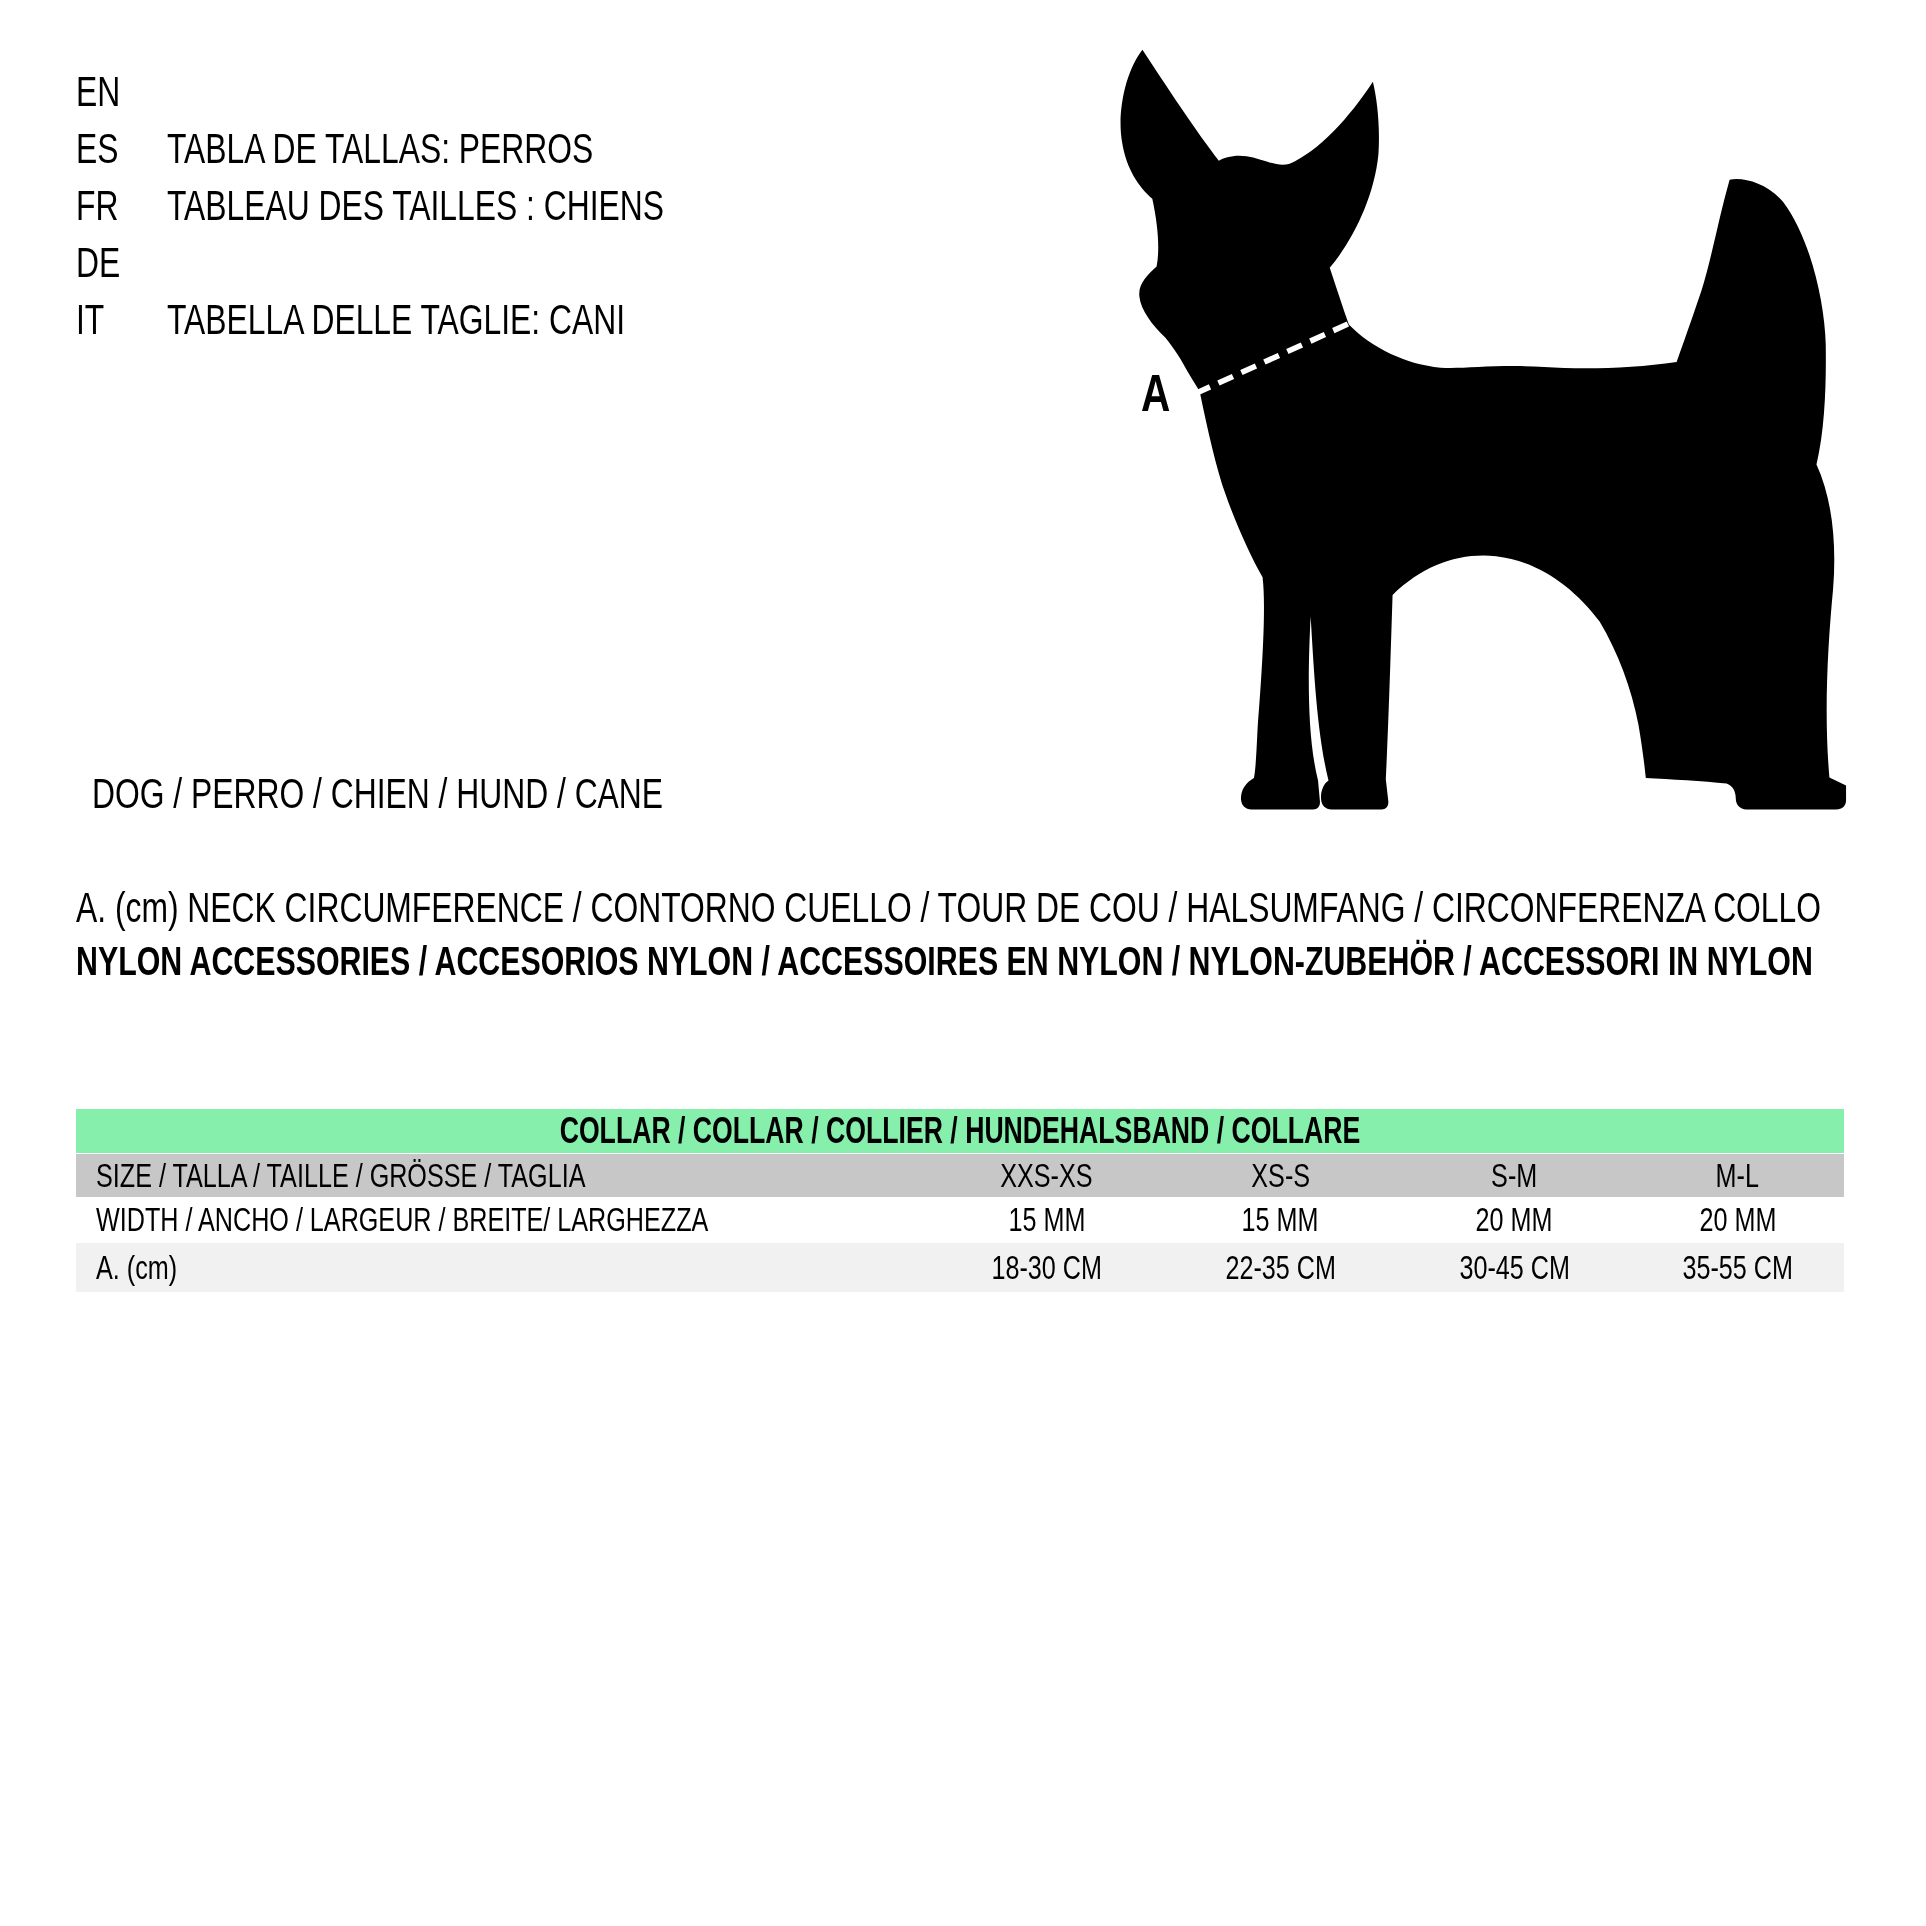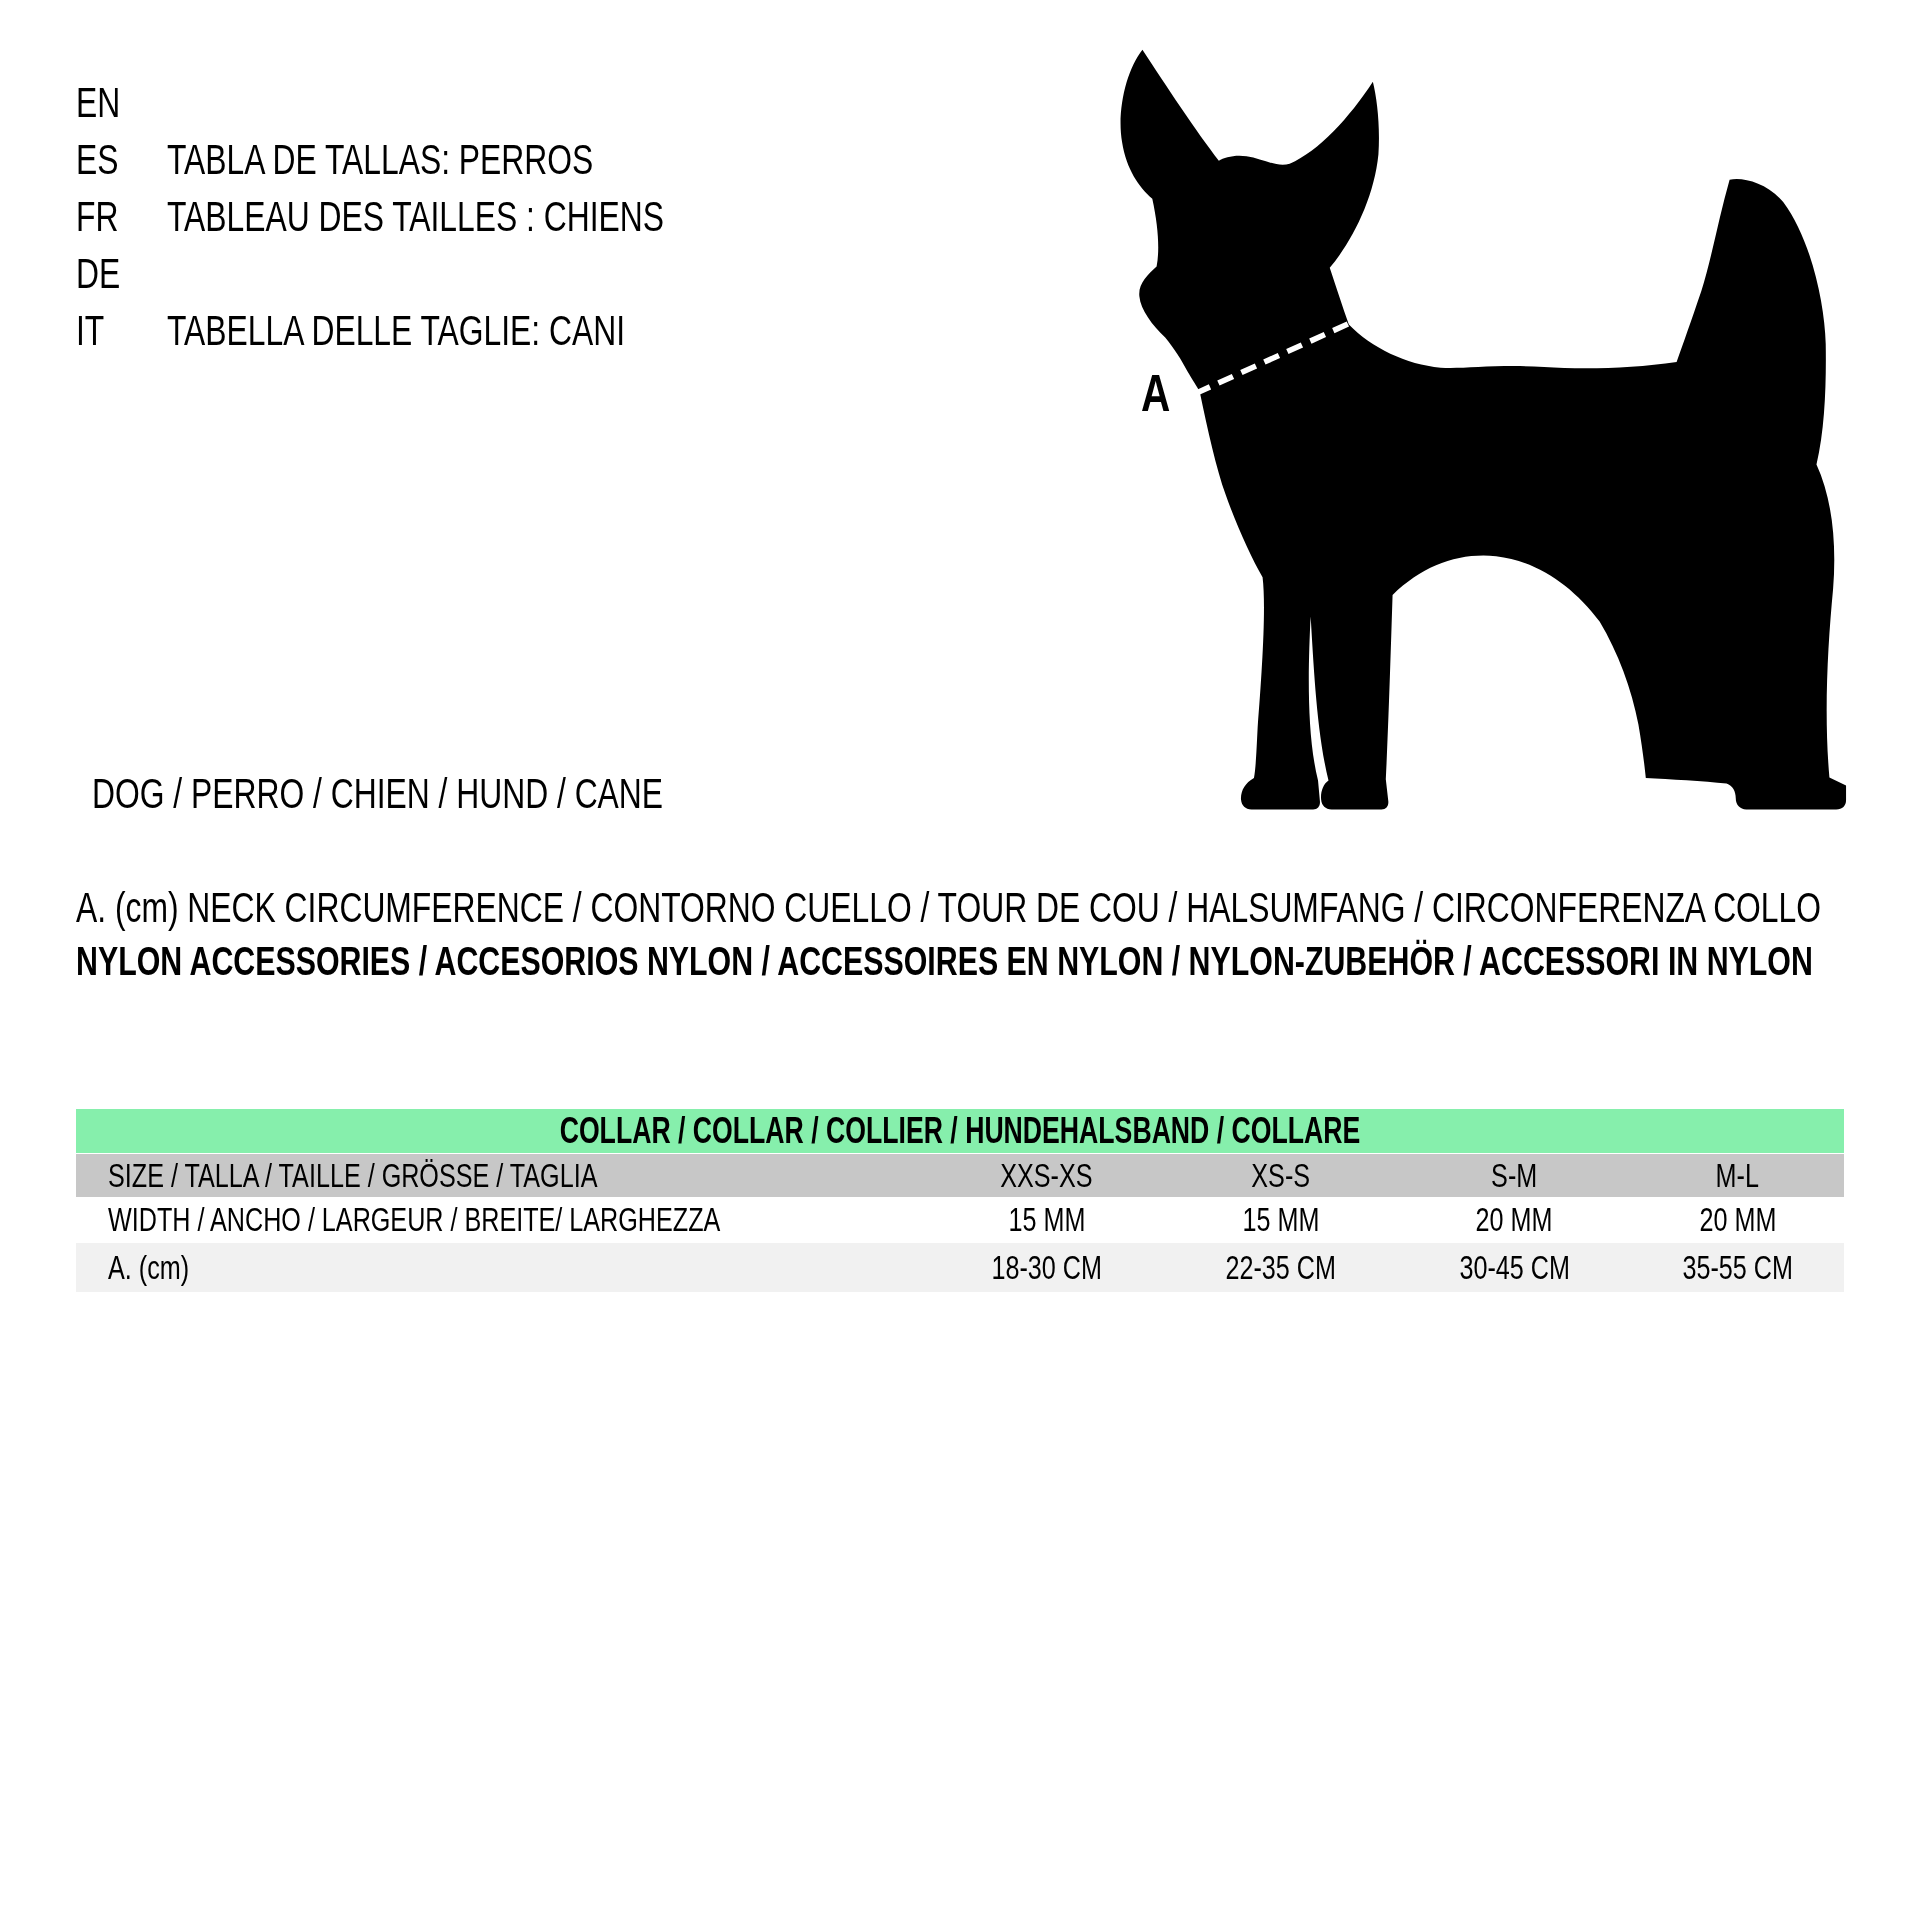--- a/index.html
+++ b/index.html
@@ -5,41 +5,41 @@
   html,body{margin:0;padding:0;background:#fff;}
   #canvas{
     position:relative;width:1926px;height:1926px;background:#ffffff;
     font-family:"Liberation Sans",sans-serif;color:#000;overflow:hidden;
   }
   
   .condL{display:inline-block;transform:scaleX(0.74);transform-origin:0 50%;white-space:nowrap;}
   .condC{display:inline-block;transform:scaleX(0.74);transform-origin:50% 50%;white-space:nowrap;}
 
   
-  .lang{position:absolute;left:76px;top:74px;}
+  .lang{position:absolute;left:76px;top:63px;}
   .lang-row{display:flex;align-items:center;height:57px;font-size:43px;}
   .lang-code{width:91px;}
 
   
   .dog-wrap{position:absolute;left:1103px;top:31px;width:764px;height:783px;}
   .a-label{position:absolute;left:1141px;top:367px;font-size:52px;font-weight:bold;line-height:52px;}
 
   .dog-caption{position:absolute;left:92px;top:770px;font-size:43px;line-height:47px;}
   .note-measure{position:absolute;left:76px;top:884px;font-size:43px;line-height:47px;}
   .note-material{position:absolute;left:76px;top:939px;font-size:41px;line-height:44px;font-weight:bold;}
 
   
   .size-table{position:absolute;left:76px;top:1109px;width:1768px;font-size:34px;}
   .st-header{height:44px;margin-bottom:1.2px;display:flex;align-items:center;justify-content:center;
              font-size:36px;font-weight:bold;background:#86efac;}
   .st-row{display:flex;align-items:center;margin-bottom:1.2px;}
   .st-row.r1{height:43px;background:#C7C7C7;}
   .st-row.r2{height:43px;background:#FFFFFF;justify-content:flex-end;}
   .st-row.r3{height:49px;background:#F1F1F1;}
-  .st-label{width:854px;box-sizing:border-box;padding-left:32px;}
+  .st-label{width:854px;box-sizing:border-box;padding-left:20px;}
   .st-val{width:234px;text-align:center;}
   .st-val.last{width:213px;}
 </style>
 </head>
 <body>
 
 <div id="canvas">
 
   <div class="lang">
     <div class="lang-row">

